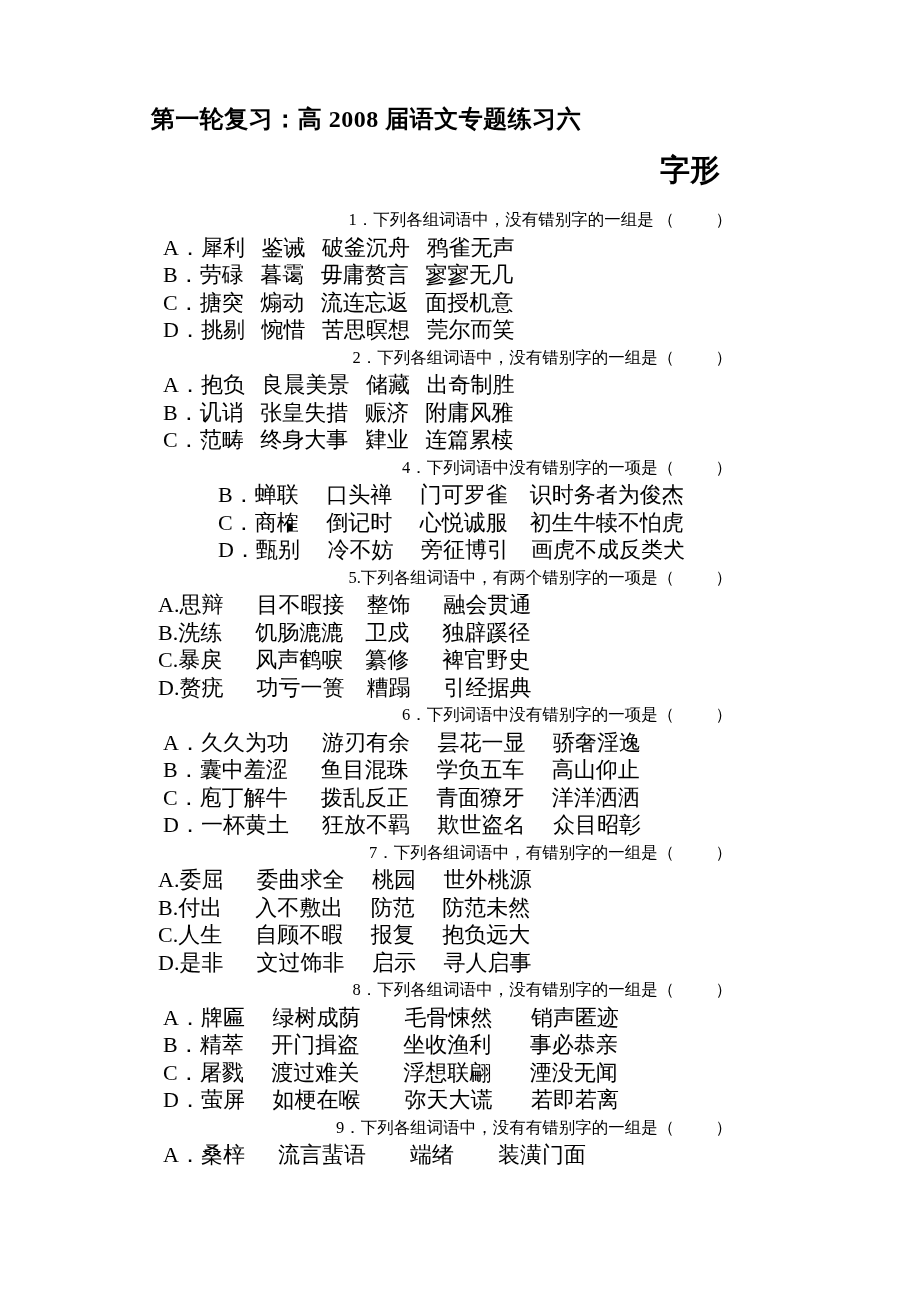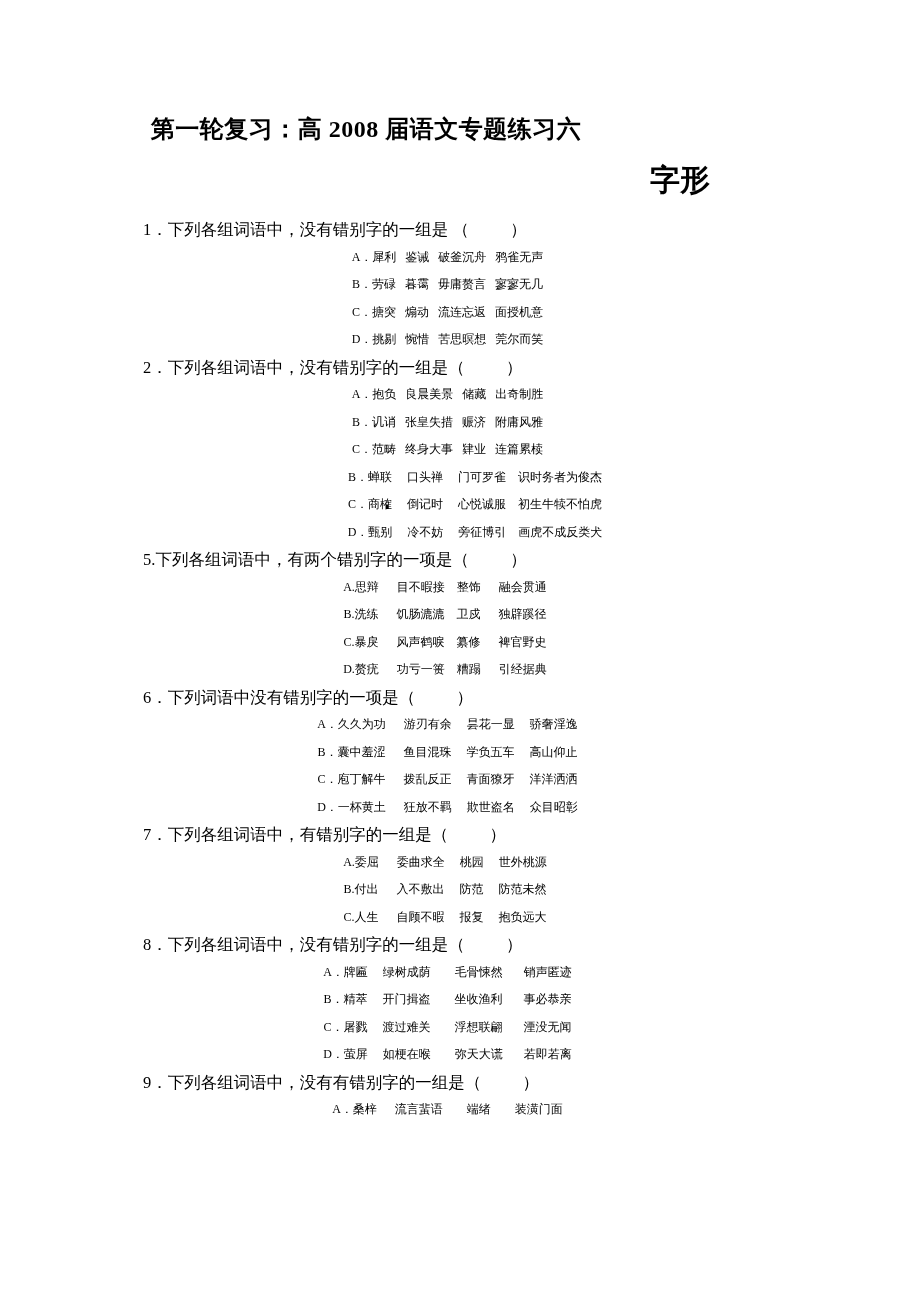--- a/index.html
+++ b/index.html
@@ -12,21 +12,21 @@
     height: 1302px;
     font-family: "Liberation Serif", "DejaVu Serif", serif;
     color: #000000;
     -webkit-font-smoothing: none;
   }
   .page {
     position: relative;
     width: 732px;
     height: 1302px;
     box-sizing: border-box;
-    padding: 10px;
+    padding: 0;
     overflow: hidden;
   }
 
   
   .doc-title {
     text-align: center;
     font-size: 24px;
     font-weight: bold;
     letter-spacing: 0.5px;
     margin: 0;
@@ -57,27 +57,26 @@
     line-height: 27.5px;
     white-space: pre;
     margin: 0;
   }
   .q-options {
     margin: 0;
     padding: 0;
     list-style: none;
   }
   .q-option {
-    font-size: 12px;
+    font-size: 22px;
     line-height: 27.5px;
     white-space: pre;
     margin: 0;
-    text-align: center;
   }
-  .ind-1  { padding-left: 133px; }
+  .ind-1  { padding-left: 133px; text-align: right; }
   .ind-2  { padding-left: 163px; }
   .ind-3  { padding-left: 158px; }
   .ind-4  { padding-left: 218px; }
 </style>
 </head>
 <body>
 
 <div class="page">
 
   <h1 class="doc-title">第一轮复习：高 2008 届语文专题练习六</h1>
@@ -96,20 +95,21 @@
       </div>
       <div class="question">
         <div class="q-stem ind-1">2．下列各组词语中，没有错别字的一组是（          ）</div>
         <div class="q-options">
           <div class="q-option ind-2">A．抱负   良晨美景   储藏   出奇制胜</div>
           <div class="q-option ind-2">B．讥诮   张皇失措   赈济   附庸风雅</div>
           <div class="q-option ind-2">C．范畴   终身大事   肄业   连篇累椟</div>
         </div>
       </div>
       <div class="question">
+        <div class="q-stem ind-1">4．下列词语中没有错别字的一项是（          ）</div>
         <div class="q-options">
           <div class="q-option ind-4">B．蝉联     口头禅     门可罗雀    识时务者为俊杰</div>
           <div class="q-option ind-4">C．商榷     倒记时     心悦诚服    初生牛犊不怕虎</div>
           <div class="q-option ind-4">D．甄别     冷不妨     旁征博引    画虎不成反类犬</div>
         </div>
       </div>
       <div class="question">
         <div class="q-stem ind-1">5.下列各组词语中，有两个错别字的一项是（          ）</div>
         <div class="q-options">
           <div class="q-option ind-3">A.思辩      目不暇接    整饰      融会贯通</div>
@@ -126,20 +126,21 @@
           <div class="q-option ind-2">C．庖丁解牛      拨乱反正     青面獠牙     洋洋洒洒</div>
           <div class="q-option ind-2">D．一杯黄土      狂放不羁     欺世盗名     众目昭彰</div>
         </div>
       </div>
       <div class="question">
         <div class="q-stem ind-1">7．下列各组词语中，有错别字的一组是（          ）</div>
         <div class="q-options">
           <div class="q-option ind-3">A.委屈      委曲求全     桃园     世外桃源</div>
           <div class="q-option ind-3">B.付出      入不敷出     防范     防范未然</div>
           <div class="q-option ind-3">C.人生      自顾不暇     报复     抱负远大</div>
+          <div class="q-option ind-3">D.是非      文过饰非     启示     寻人启事</div>
         </div>
       </div>
       <div class="question">
         <div class="q-stem ind-1">8．下列各组词语中，没有错别字的一组是（          ）</div>
         <div class="q-options">
           <div class="q-option ind-2">A．牌匾     绿树成荫        毛骨悚然       销声匿迹</div>
           <div class="q-option ind-2">B．精萃     开门揖盗        坐收渔利       事必恭亲</div>
           <div class="q-option ind-2">C．屠戮     渡过难关        浮想联翩       湮没无闻</div>
           <div class="q-option ind-2">D．萤屏     如梗在喉        弥天大谎       若即若离</div>
         </div>

